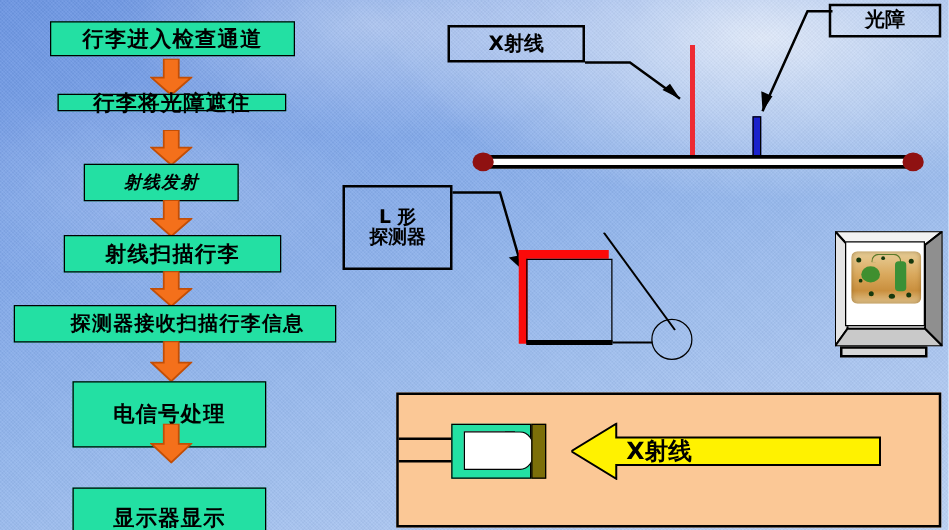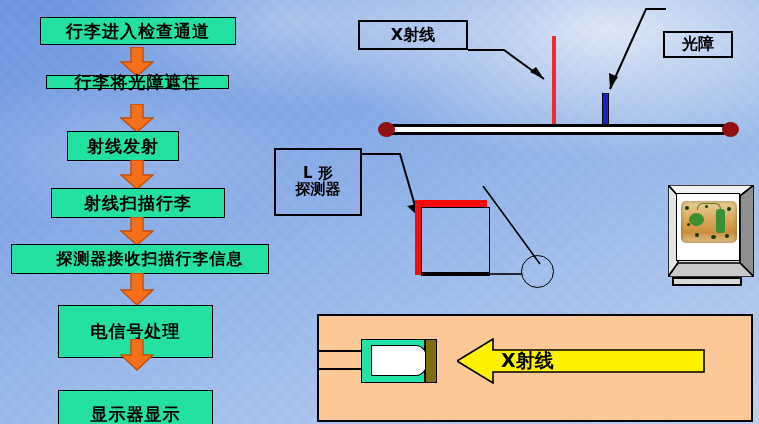--- a/index.html
+++ b/index.html
@@ -112,21 +112,21 @@
     <div class="flow-box" style="left:46px;top:75px;width:183px;height:14px;font-size:17px;">
       <span>行李将光障遮住</span>
     </div>
 
     <div class="flow-arrow" style="left:120px;top:104px;">
       <svg width="34" height="29" viewBox="0 0 34 29">
         <polygon points="11,0 23,0 23,14 33,14 17,28 1,14 11,14" fill="#F4701B" stroke="#C24E06" stroke-width="1.4"></polygon>
       </svg>
     </div>
 
-    <div class="flow-box" style="left:67px;top:131px;width:112px;height:30px;font-size:17px;">
+    <div class="flow-box" style="left:67px;top:131px;width:124px;height:30px;font-size:14px;font-style:italic;">
       <span>射线发射</span>
     </div>
 
     <div class="flow-arrow" style="left:120px;top:160px;">
       <svg width="34" height="30" viewBox="0 0 34 30">
         <polygon points="11,0 23,0 23,15 33,15 17,29 1,15 11,15" fill="#F4701B" stroke="#C24E06" stroke-width="1.4"></polygon>
       </svg>
     </div>
 
     <div class="flow-box" style="left:51px;top:188px;width:174px;height:30px;font-size:17px;align-items:center;">
@@ -168,21 +168,21 @@
 
     <div class="label-box" style="left:358px;top:20px;width:110px;height:30px;font-size:16px;">
       <span>X射线</span>
     </div>
 
     <svg style="position:absolute;left:466px;top:24px;" width="100" height="62" viewBox="0 0 100 62">
       <path d="M2,26 L38,26 L78,55" fill="none" stroke="#000" stroke-width="2"></path>
       <polygon points="78,55 64,48 70,43" fill="#000"></polygon>
     </svg>
 
-    <div class="label-box" style="left:663px;top:3px;width:70px;height:27px;font-size:16px;margin-top:28px;">
+    <div class="label-box" style="left:663px;top:3px;width:90px;height:27px;font-size:16px;">
       <span>光障</span>
     </div>
 
     <svg style="position:absolute;left:600px;top:5px;" width="80" height="90" viewBox="0 0 80 90">
       <path d="M66,4 L46,4 L10,84" fill="none" stroke="#000" stroke-width="2"></path>
       <polygon points="10,84 9,68 18,72" fill="#000"></polygon>
     </svg>
 
     <div id="xray-beam"></div>
 

